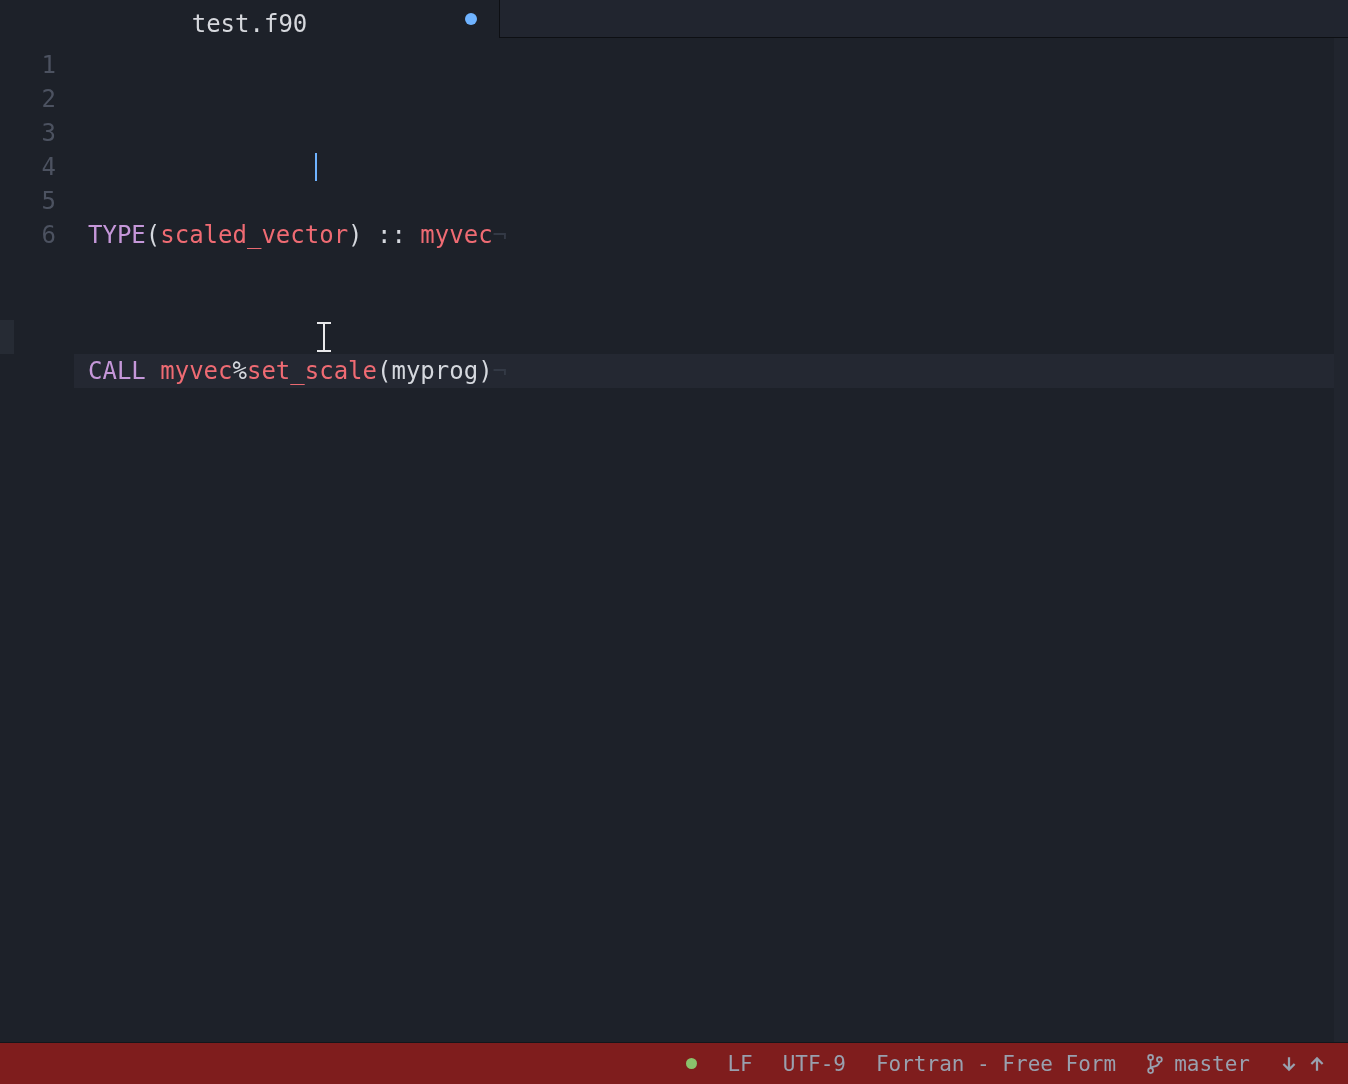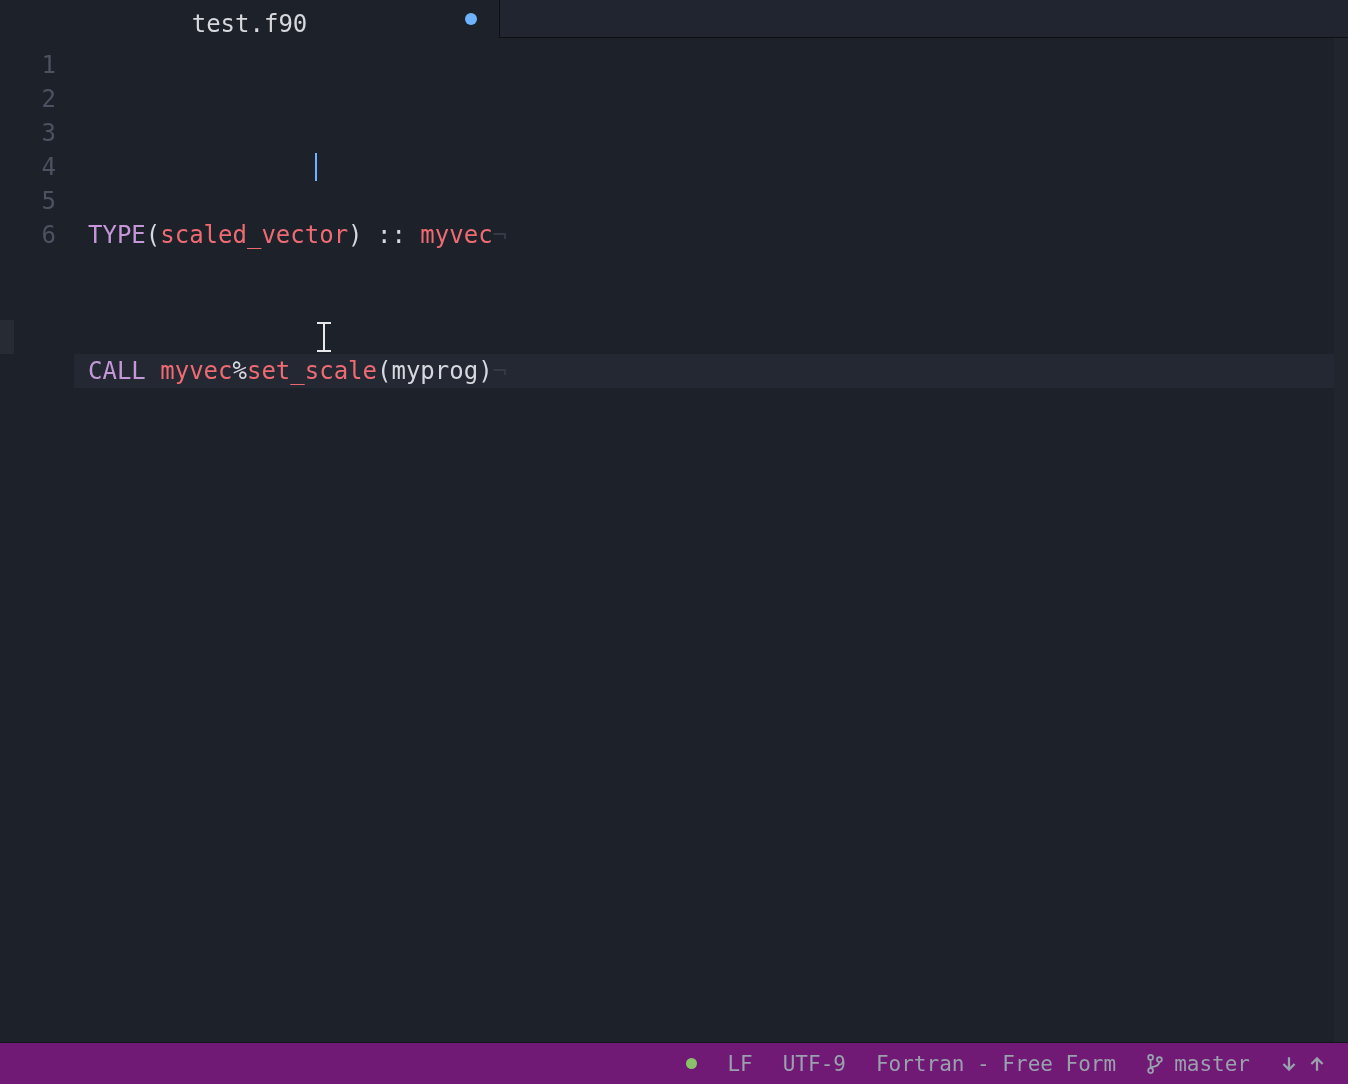--- a/index.html
+++ b/index.html
@@ -71,21 +71,21 @@
   .ibeam::before, .ibeam::after{content:"";position:absolute;background:#e8e8ea;}
   .ibeam::before{left:6px;top:0;width:2px;height:30px;}
   .ibeam::after{left:0;top:0;width:14px;height:2px;box-shadow:0 28px 0 #e8e8ea;}
 
   
   .vscroll { position:absolute; right:0; top:0; bottom:0; width:14px; background:#21252e; }
 
   
   .status {
     position:absolute; left:0; right:0; bottom:0; height:42px;
-    background: #701a75; border-top:1px solid #13161b;
+    background: #7f1d1d; border-top:1px solid #13161b;
     display:flex; align-items:center; justify-content:flex-end;
     font-size: 21px; color:#99a0ae; gap: 30px; padding: 0 22px;
   }
   .status .seg { display:flex; align-items:center; gap:10px; }
   .status .dot { width:11px;height:11px;border-radius:50%;background:#8ac26c; }
   .status .git-icon svg{width:18px;height:22px;display:block;}
   .status .arrows svg{width:18px;height:18px;display:block;}
   .status .arrows { display:flex; gap:10px; }
 </style>
 </head>

